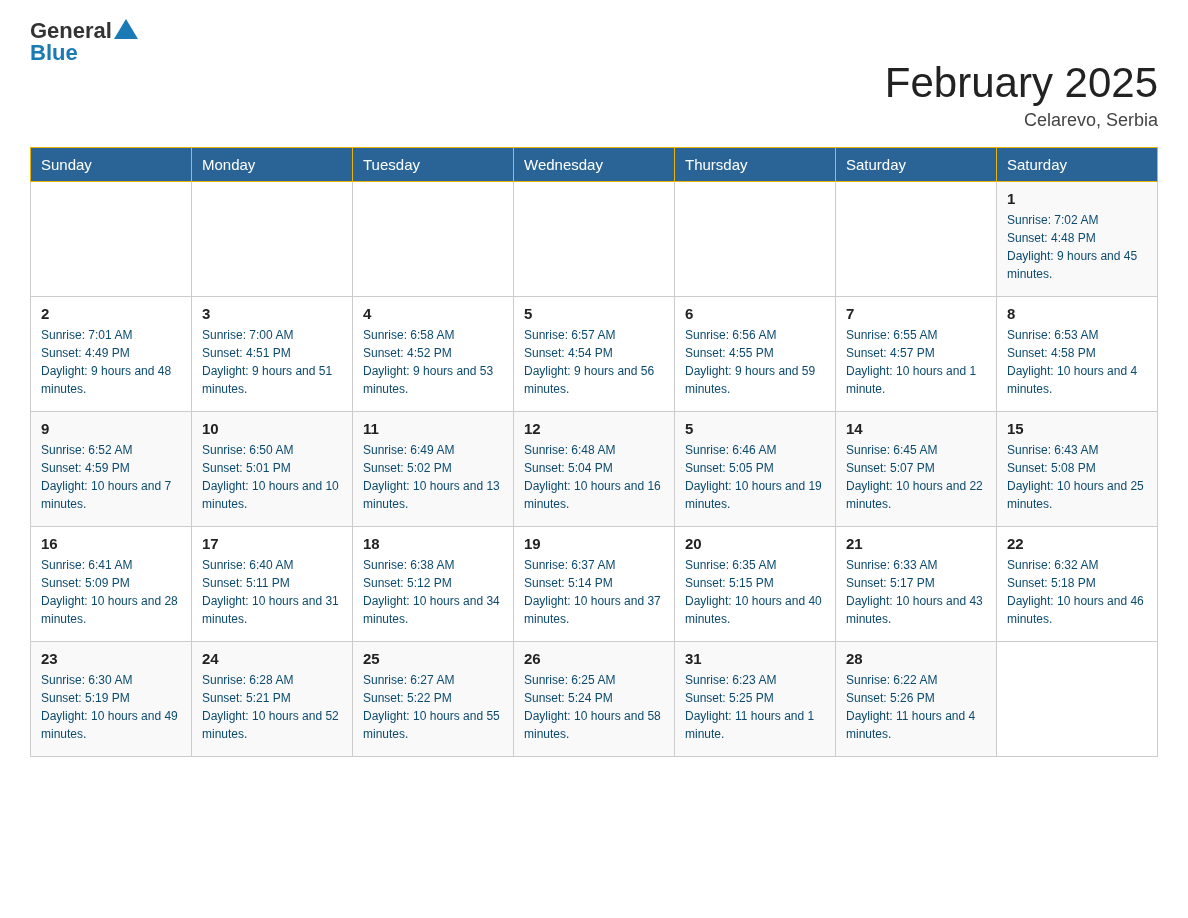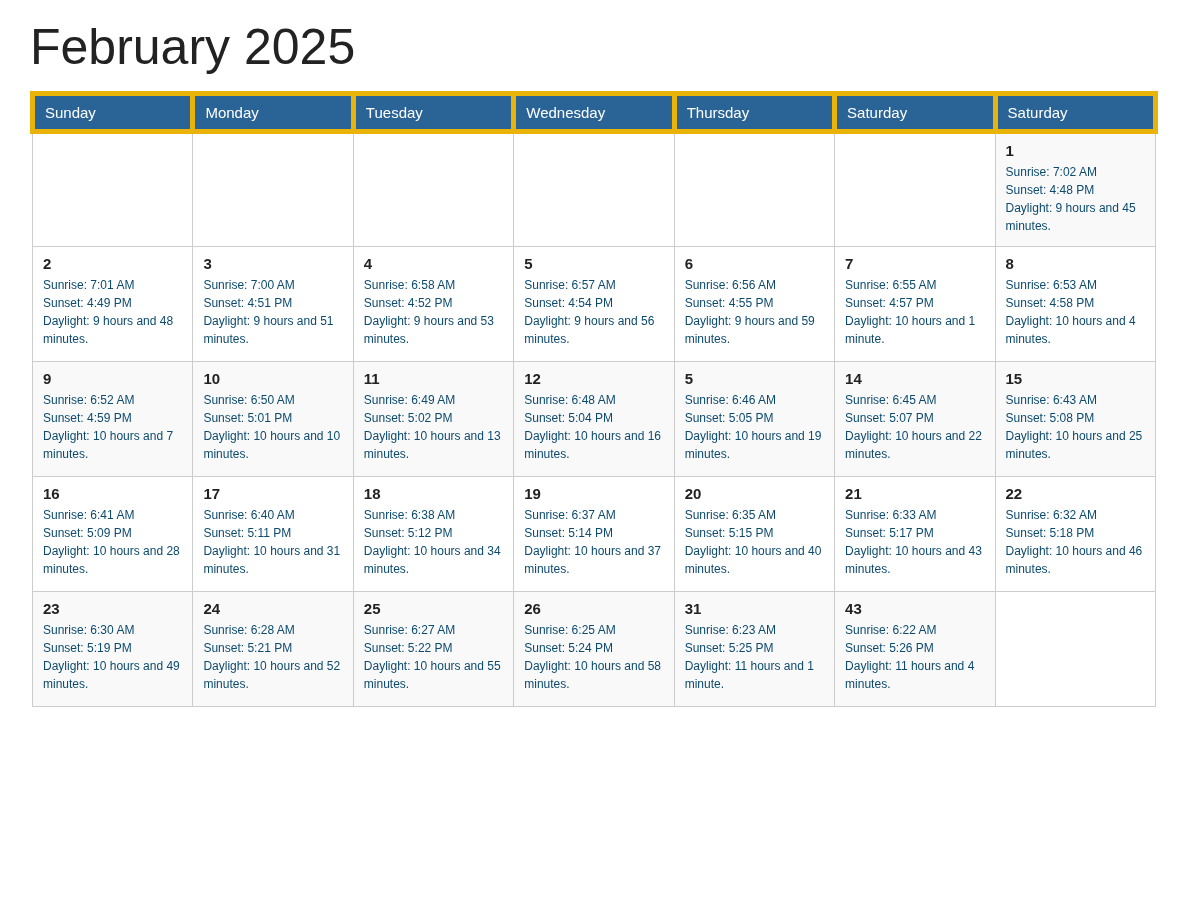--- a/index.html
+++ b/index.html
@@ -48,43 +48,44 @@
       line-height: 1;
     }
     .logo-top-row {
       display: flex;
       align-items: center;
     }
     .title-group {
       text-align: right;
     }
     .calendar-title {
-      font-size: 50px;
+      font-size: 42px;
       font-weight: normal;
       color: #222;
       line-height: 1.1;
+      margin-top: 40px;
     }
     .calendar-subtitle {
       font-size: 18px;
       color: #444;
       margin-top: 4px;
     }
     .calendar {
       width: 100%;
       border-collapse: collapse;
       table-layout: fixed;
     }
     .calendar thead th {
       background: #2a6496;
       color: #fff;
       padding: 8px 10px;
       font-size: 15px;
       font-weight: 500;
       text-align: left;
-      border: 5px solid #eab308;
+      border: 1px solid #eab308;
     }
     .calendar tbody td {
       border: 1px solid #ccc;
       vertical-align: top;
       padding: 8px 10px;
       height: 115px;
       background: #fff;
     }
     .calendar tbody tr:nth-child(odd) td {
       background: #f9f9f9;
@@ -107,22 +108,32 @@
       background: #fff !important;
     }
     
     .row-odd td { background: #f5f5f5; }
     .row-even td { background: #ffffff; }
   </style>
 </head>
 <body>
 
 <div class="header">
+  <div class="logo">
+    <div class="logo-group">
+      <div class="logo-top-row">
+        <span class="logo-text-general">General</span>
+        <span class="logo-triangle"></span>
+      </div>
+      <span class="logo-blue">Blue</span>
+    </div>
+  </div>
   <div class="title-group">
     <div class="calendar-title">February 2025</div>
+    <div class="calendar-subtitle">Celarevo, Serbia</div>
   </div>
 </div>
 
 <table class="calendar">
   <thead>
     <tr>
       <th>Sunday</th>
       <th>Monday</th>
       <th>Tuesday</th>
       <th>Wednesday</th>
@@ -249,19 +260,19 @@
         </td>
         <td>
           <div class="day-number">26</div>
           <div class="day-info">Sunrise: 6:25 AM<br>Sunset: 5:24 PM<br>Daylight: 10 hours and 58 minutes.</div>
         </td>
         <td>
           <div class="day-number">31</div>
           <div class="day-info">Sunrise: 6:23 AM<br>Sunset: 5:25 PM<br>Daylight: 11 hours and 1 minute.</div>
         </td>
         <td>
-          <div class="day-number">43</div>
+          <div class="day-number">28</div>
           <div class="day-info">Sunrise: 6:22 AM<br>Sunset: 5:26 PM<br>Daylight: 11 hours and 4 minutes.</div>
         </td>
         <td class="empty-cell"></td>
       </tr>
     </tbody>
 </table>
 
 </body></html>

